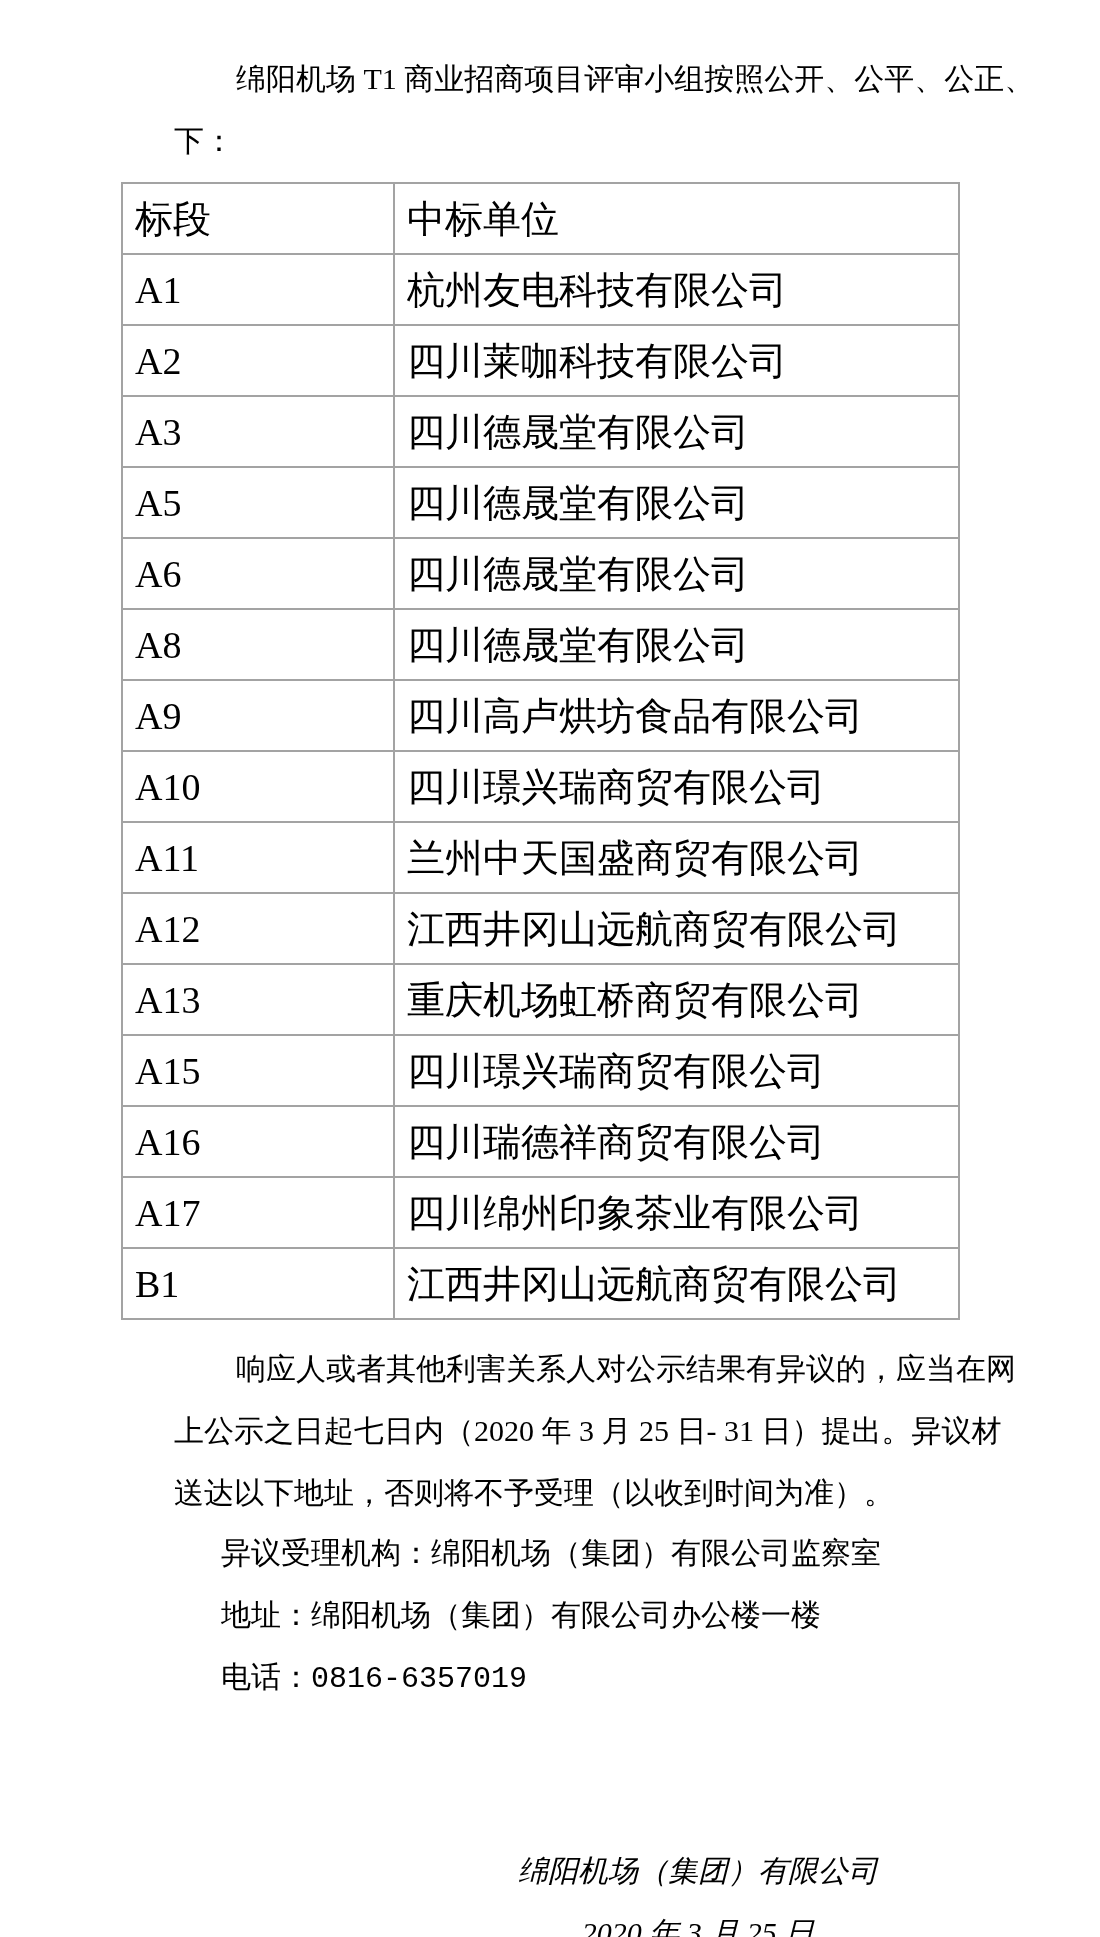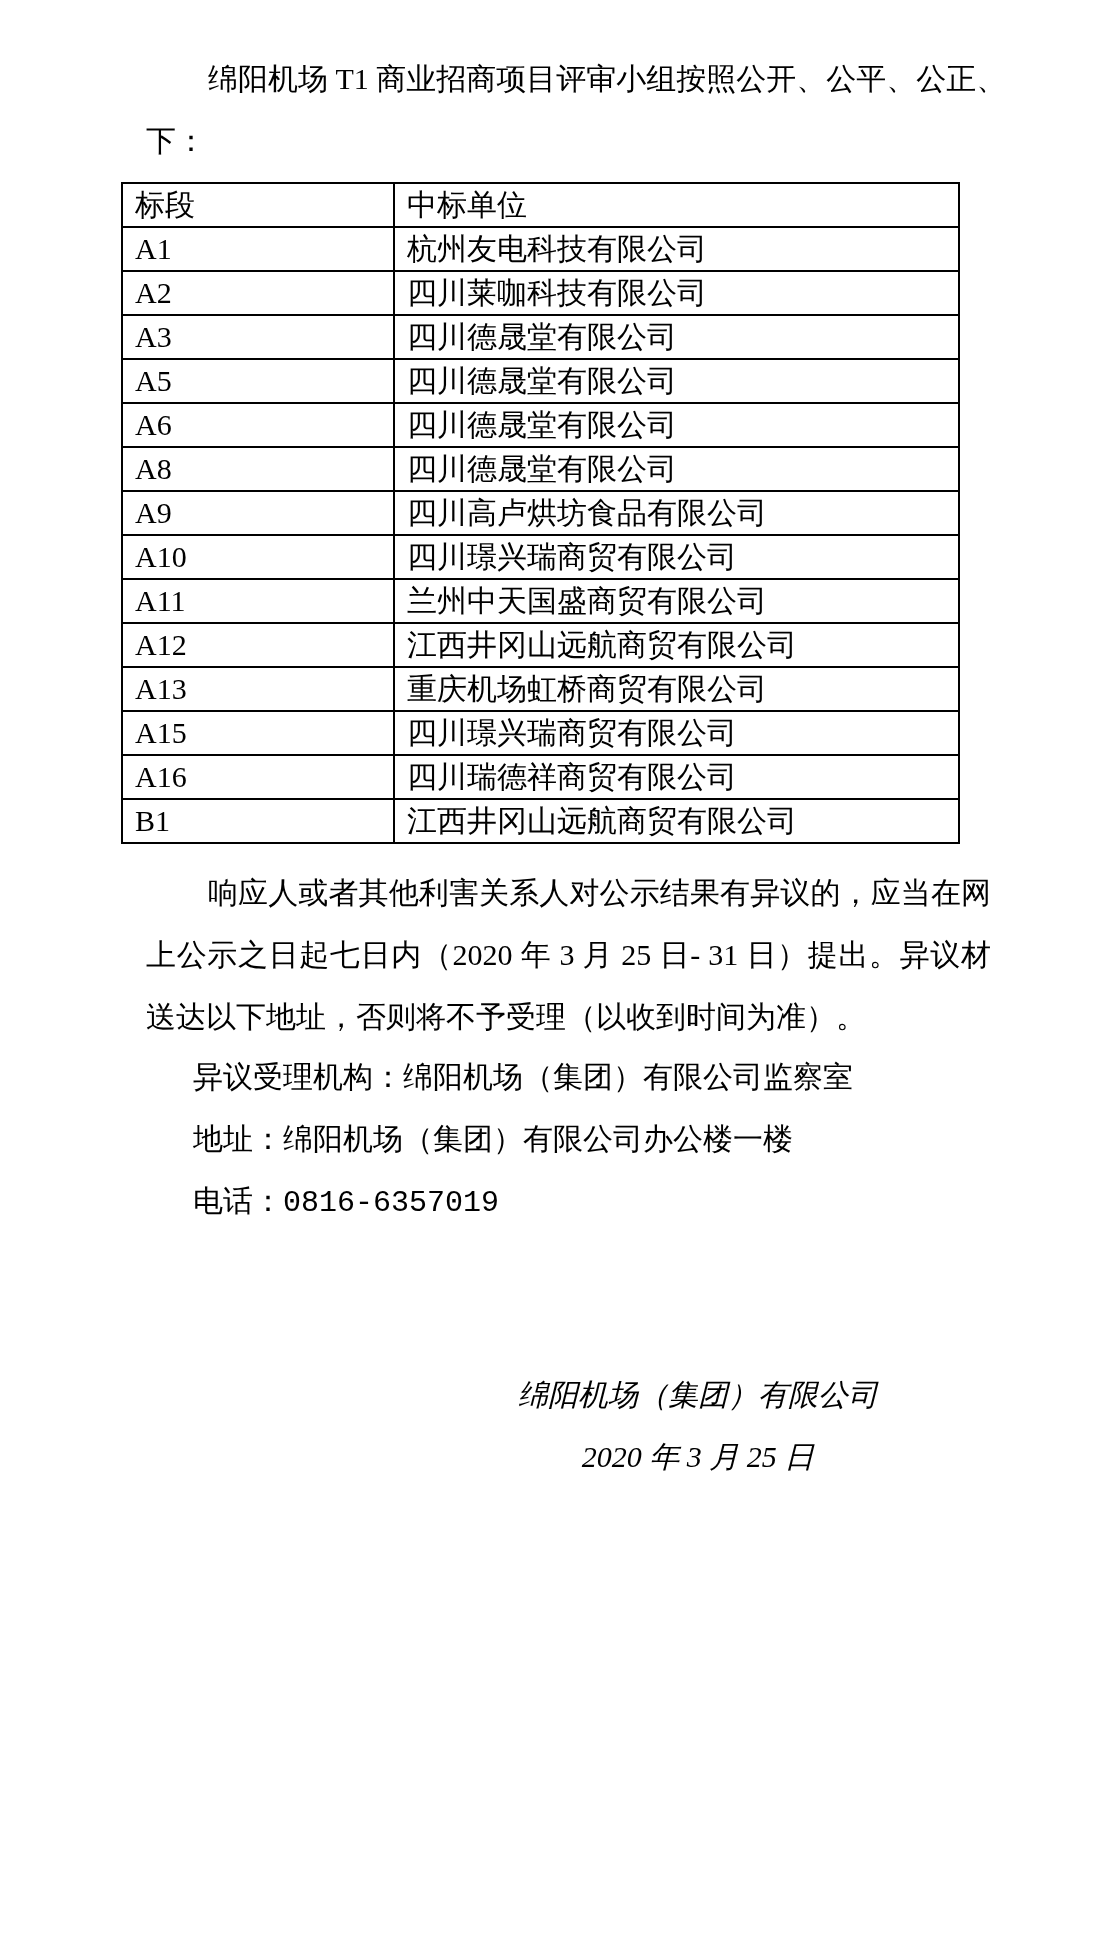--- a/index.html
+++ b/index.html
@@ -21,45 +21,46 @@
   }
   .text-col {
     margin-left: 146px;
     width: 845px;
   }
   .line {
     line-height: 62px;
     height: 62px;
     white-space: nowrap;
     overflow: visible;
+    margin-left: 28px;
   }
   .line.fill {
     text-align: justify;
     text-align-last: justify;
   }
   .line.indent {
     text-indent: 62px;
   }
   .line.indent-sm {
     text-indent: 47px;
     font-family: Liberation Mono, monospace;
   }
   table.results {
     border-collapse: collapse;
     table-layout: fixed;
     margin-left: -25px;
     margin-top: 10px;
     width: 837px;
   }
   table.results td {
-    border: 2px solid #000000;
-    height: 44px;
+    border: 2px solid #a3a3a3;
+    height: 71px;
     box-sizing: border-box;
     padding: 0 4px 0 12px;
-    font-size: 30px;
+    font-size: 38px;
     line-height: 34px;
     vertical-align: middle;
     text-align: left;
     white-space: nowrap;
     overflow: hidden;
   }
   table.results col.col-lot   { width: 272px; }
   table.results col.col-win   { width: 565px; }
   .after-table { margin-top: 18px; }
   .signature {
@@ -141,20 +142,24 @@
         </tr>
         <tr>
           <td>A15</td>
           <td>四川璟兴瑞商贸有限公司</td>
         </tr>
         <tr>
           <td>A16</td>
           <td>四川瑞德祥商贸有限公司</td>
         </tr>
         <tr>
+          <td>A17</td>
+          <td>四川绵州印象茶业有限公司</td>
+        </tr>
+        <tr>
           <td>B1</td>
           <td>江西井冈山远航商贸有限公司</td>
         </tr>
       </tbody>
     </table>
 
     <div class="after-table">
       <div class="line fill indent">响应人或者其他利害关系人对公示结果有异议的，应当在网</div>
       <div class="line fill">上公示之日起七日内（2020 年 3 月 25 日- 31 日）提出。异议材</div>
       <div class="line">送达以下地址，否则将不予受理（以收到时间为准）。</div>

